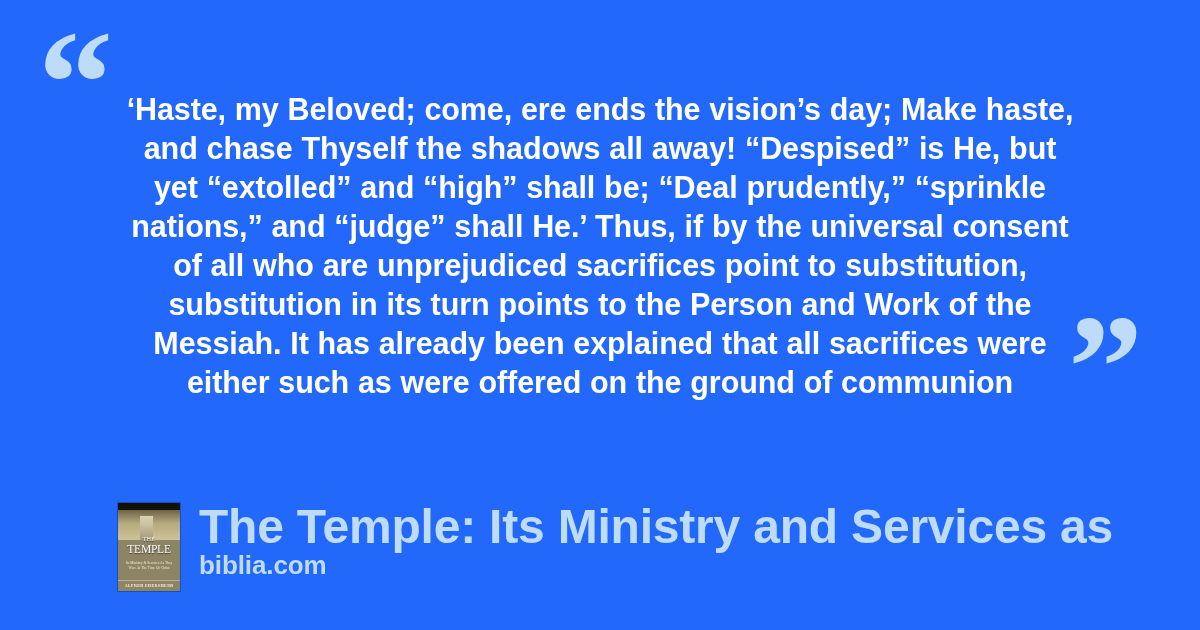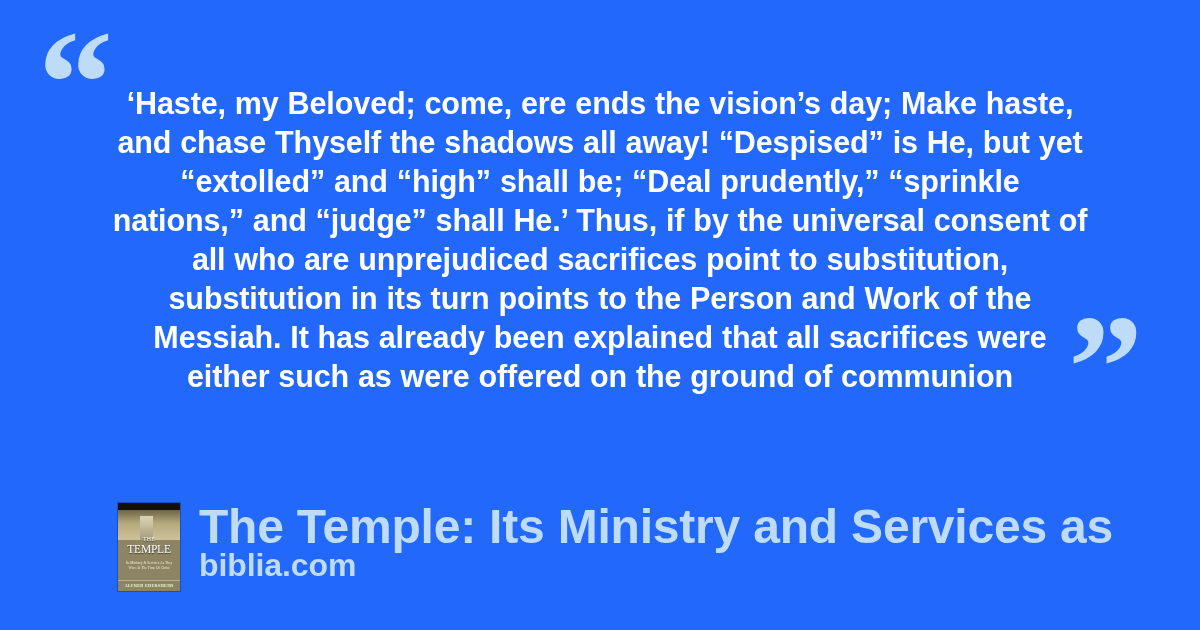--- a/index.html
+++ b/index.html
@@ -44,21 +44,21 @@
 
   
   .quote-block {
     position: absolute;
     left: 108px;
     top: 80px;
     width: 984px;
     text-align: center;
   }
   .quote-text {
-    margin: 4px;
+    margin: 10px;
     color: #ffffff;
     font-size: 30.5px;
     line-height: 39px;
     font-weight: 700;
     letter-spacing: -0.1px;
     word-spacing: 0.5px;
   }
 
   
   .footer {
@@ -154,21 +154,21 @@
     color: #bedcf8;
     font-size: 48px;
     line-height: 44px;
     font-weight: 700;
     letter-spacing: -0.2px;
     white-space: nowrap;
   }
   .site-name {
     margin: 2px 0 0 0;
     color: #bedcf8;
-    font-size: 32px;
+    font-size: 26px;
     line-height: 28px;
     font-weight: 700;
     letter-spacing: -0.1px;
   }
 </style>
 </head>
 <body>
 
 <div class="card">
 

